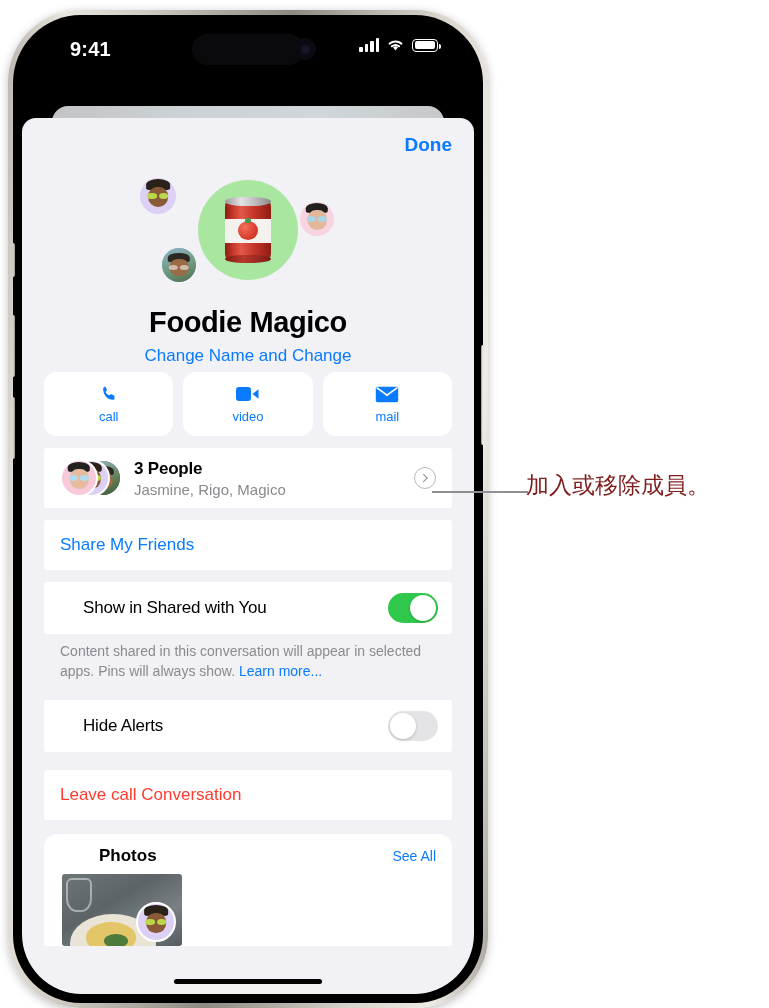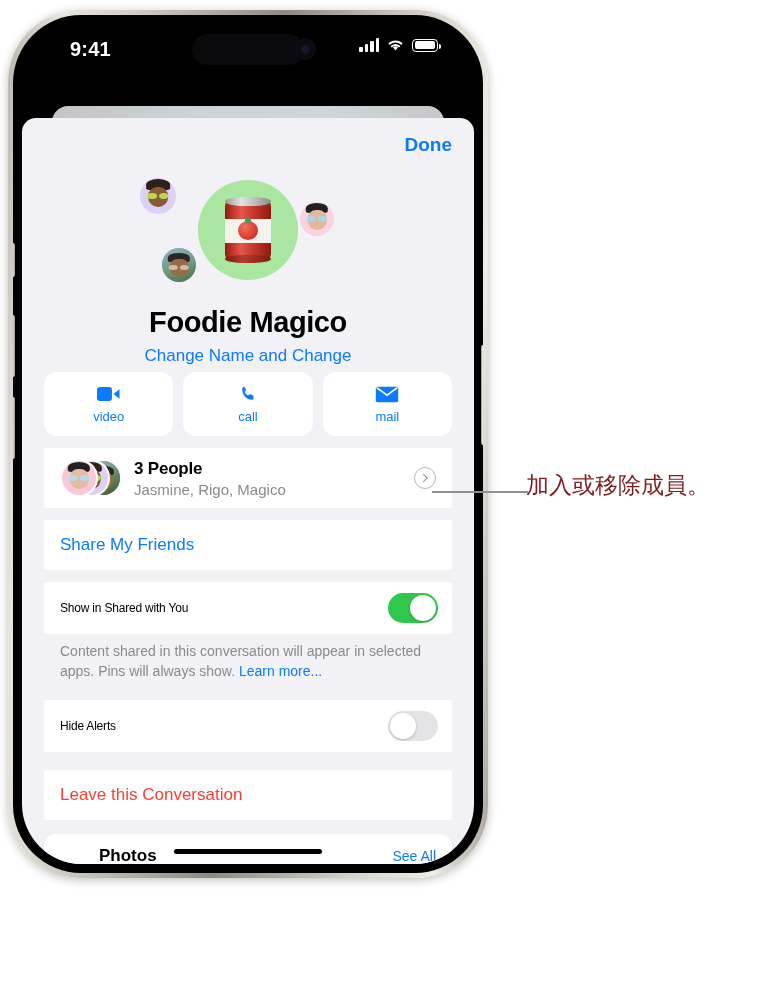--- a/index.html
+++ b/index.html
@@ -7,21 +7,21 @@
     width:769px; height:1008px;
     background:#ffffff;
     font-family:"Liberation Sans", sans-serif;
     overflow:hidden;
   }
   #root { position:relative; width:769px; height:1008px; }
 
   
   .phone {
     position:absolute; left:8px; top:10px;
-    width:480px; height:868px;
+    width:480px; height:998px;
     border-radius:72px;
     background:linear-gradient(95deg,#b9b5ac 0%,#e9e6df 10%,#cfcbc2 24%,#8e8a82 50%,#d8d4cb 76%,#efece6 90%,#a8a49b 100%);
     padding:5px;
     box-shadow:0 2px 10px rgba(0,0,0,.25);
   }
   .phone-inner {
     position:relative; width:100%; height:100%;
     border-radius:68px; background:#000;
     overflow:hidden;
   }
@@ -159,21 +159,21 @@
     width:22px; height:22px; border-radius:50%; border:1.3px solid #b9b9be;
     display:flex; align-items:center; justify-content:center;
   }
   .chev-circle::before {
     content:""; width:5px; height:5px; border-right:1.4px solid #8e8e93; border-top:1.4px solid #8e8e93;
     transform:rotate(45deg) translate(-1px,1px);
   }
 
   .row-link { height:50px; display:flex; align-items:center; padding:0 16px; font-size:17px; color:#0a7bff; cursor:pointer; }
   .row-toggle { height:52px; display:flex; align-items:center; justify-content:space-between; padding:0 14px 0 16px; }
-  .row-label { font-size:12px; color:#000; letter-spacing:-.2px; }
+  .row-label { font-size:17px; color:#000; letter-spacing:-.2px;margin-left:23px; }
   .row-danger { height:50px; display:flex; align-items:center; padding:0 16px; font-size:17px; color:#FF3B30; cursor:pointer; }
 
   .toggle { width:50px; height:30px; border-radius:16px; position:relative; cursor:pointer; }
   .toggle.on  { background:#2FC84C; }
   .toggle.off { background:#E4E4E6; }
   .toggle .knob {
     position:absolute; top:2px; width:26px; height:26px; border-radius:50%;
     background:#fff; box-shadow:0 1px 3px rgba(0,0,0,.22);
   }
   .toggle.on  .knob { right:2px; }
@@ -316,35 +316,35 @@
 
             <div class="title">Foodie Magico</div>
             <div class="subtitle">Change Name and Change</div>
           </div>
 
           <div class="pad">
             <div class="actions">
 
               <div class="act">
                 <div class="ico">
+                  <svg width="20" height="20" viewBox="0 0 24 24">
+                      <path fill="#0a7bff" d="M6.6 3c.7 0 1.3.4 1.6 1l1.1 2.6c.3.7.1 1.5-.5 2l-1 .8c.9 1.9 2.5 3.5 4.4 4.4l.8-1c.5-.6 1.3-.8 2-.5l2.6 1.1c.6.3 1 .9 1 1.6v2.3c0 1-.8 1.7-1.8 1.7C10.3 19 5 13.7 5 5.8 5 4.8 5.7 4 6.6 4V3z"></path>
+                    </svg>
+                </div>
+                <div class="act-label">call</div>
+              </div>
+
+              <div class="act">
+                <div class="ico">
                   <svg width="24" height="16" viewBox="0 0 24 16">
                       <rect x="0" y="1" width="15" height="14" rx="3.2" fill="#0a7bff"></rect>
                       <path d="M16.5 8L22.5 3.3v9.4z" fill="#0a7bff"></path>
                     </svg>
                 </div>
                 <div class="act-label">video</div>
-              </div>
-
-              <div class="act">
-                <div class="ico">
-                  <svg width="20" height="20" viewBox="0 0 24 24">
-                      <path fill="#0a7bff" d="M6.6 3c.7 0 1.3.4 1.6 1l1.1 2.6c.3.7.1 1.5-.5 2l-1 .8c.9 1.9 2.5 3.5 4.4 4.4l.8-1c.5-.6 1.3-.8 2-.5l2.6 1.1c.6.3 1 .9 1 1.6v2.3c0 1-.8 1.7-1.8 1.7C10.3 19 5 13.7 5 5.8 5 4.8 5.7 4 6.6 4V3z"></path>
-                    </svg>
-                </div>
-                <div class="act-label">call</div>
               </div>
 
               <div class="act">
                 <div class="ico">
                   <svg width="24" height="17" viewBox="0 0 24 17">
                       <rect x="0.8" y="0.8" width="22.4" height="15.4" rx="1.6" fill="#0a7bff"></rect>
                       <path d="M1.6 1.6L12 9.3 22.4 1.6" stroke="#fff" stroke-width="1.7" fill="none"></path>
                     </svg>
                 </div>
                 <div class="act-label">mail</div>
@@ -410,21 +410,21 @@
             <div class="card" style="margin-top:18px">
               <div class="row-toggle">
                 <div class="row-label">Hide Alerts</div>
                 <div class="toggle off">
                     <div class="knob"></div>
                   </div>
               </div>
             </div>
 
             <div class="card" style="margin-top:18px">
-              <div class="row-danger">Leave this Conversation</div>
+              <div class="row-danger">Leave call Conversation</div>
             </div>
 
             <div class="card photos-card">
               <div class="photos-head">
                 <div class="photos-title">Photos</div>
                 <div class="see-all">See All</div>
               </div>
               <div class="thumbs">
                 <div class="thumb">
                   <div class="glass2"></div>

